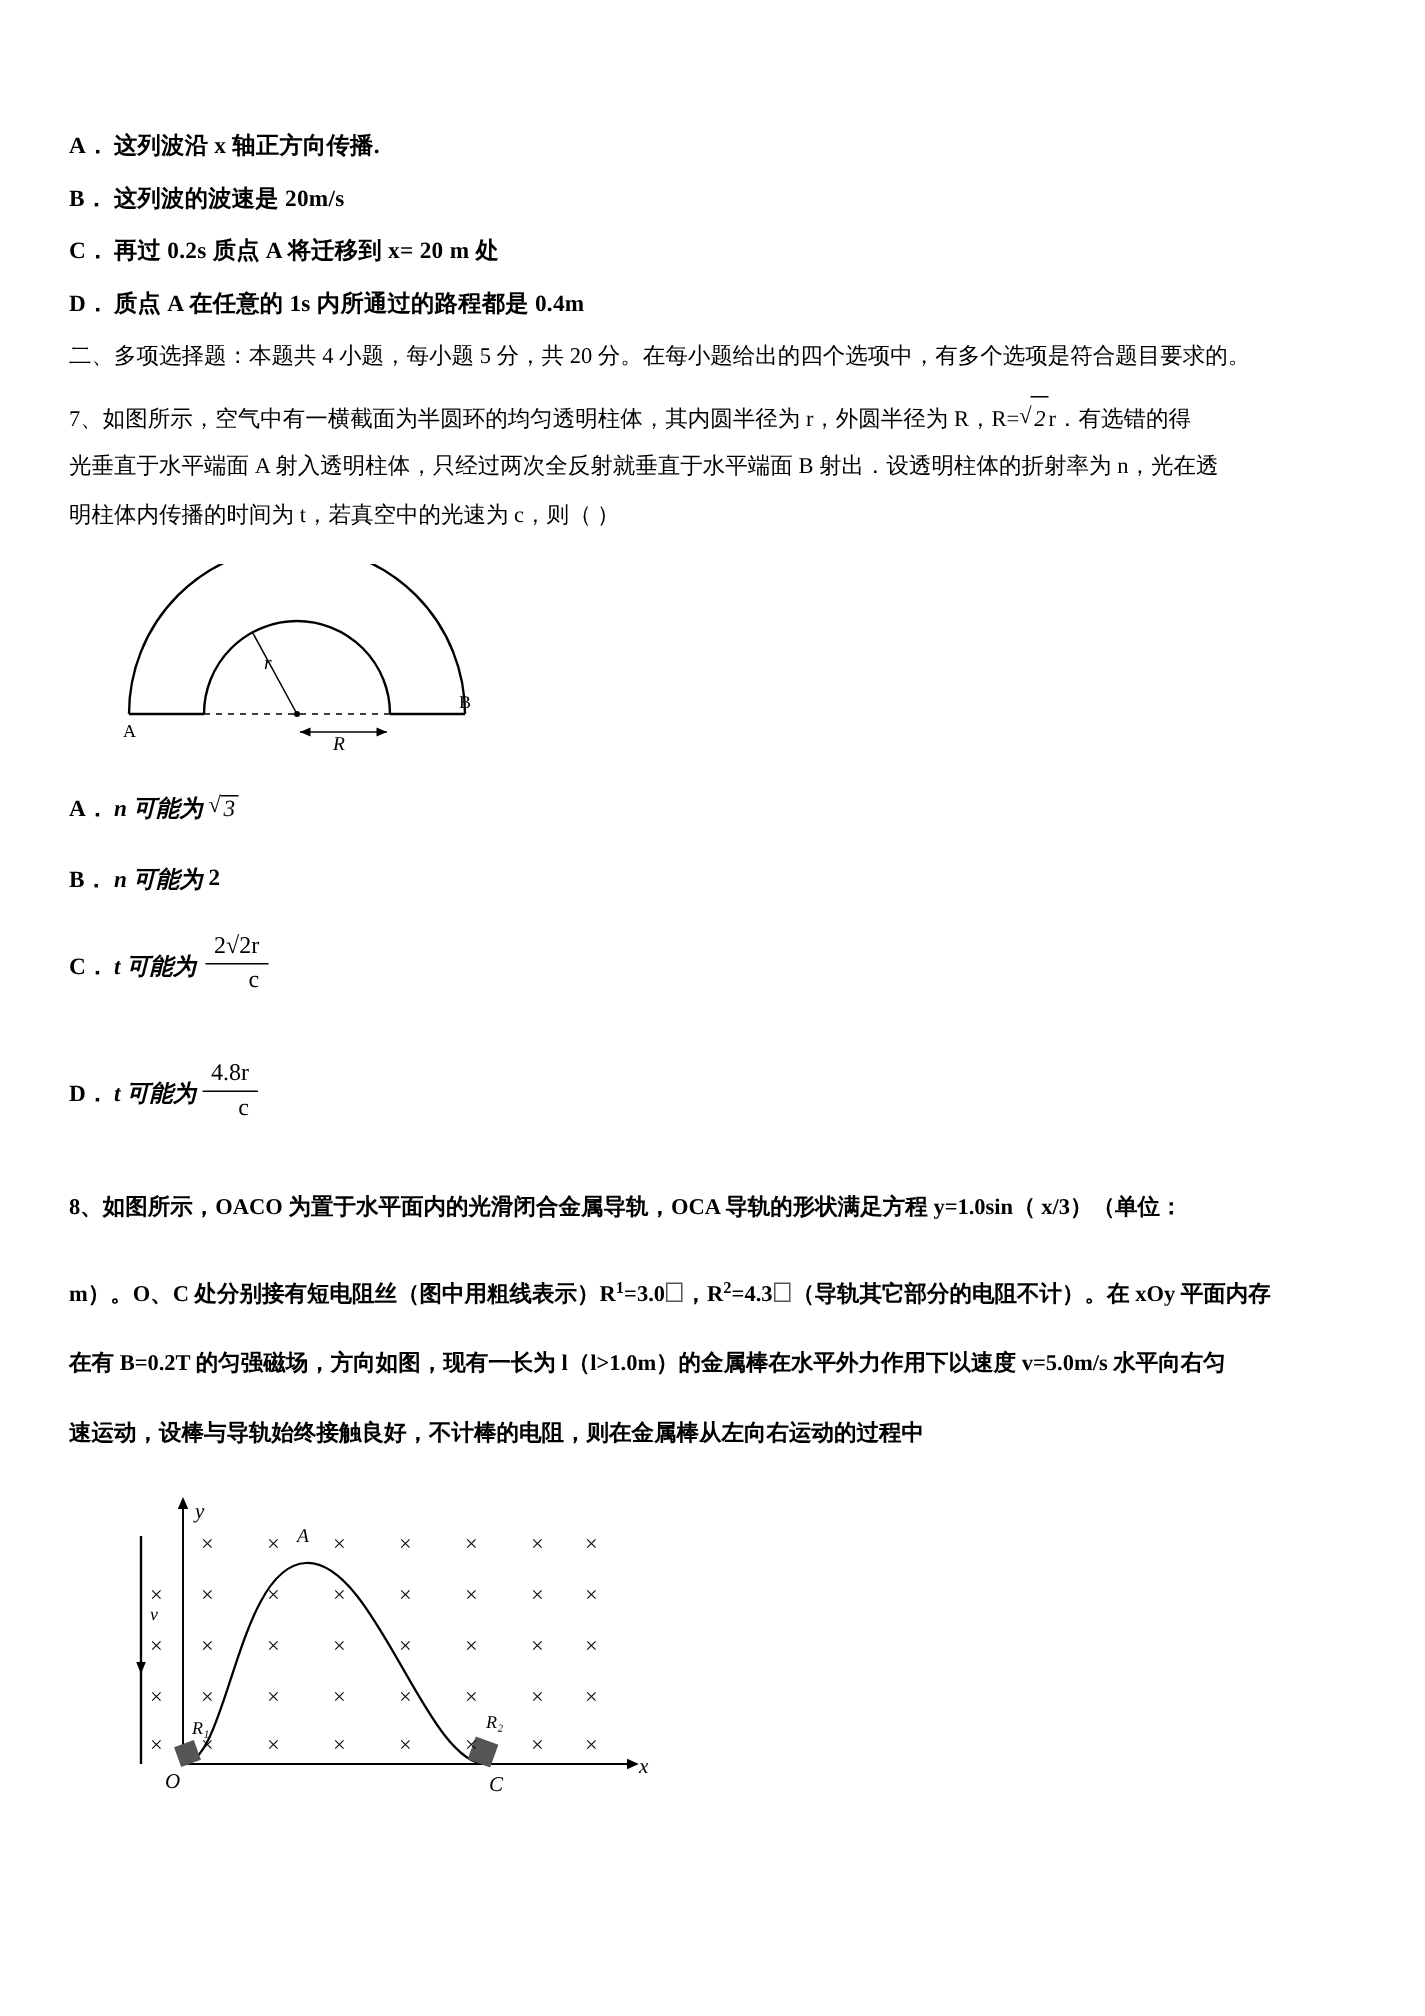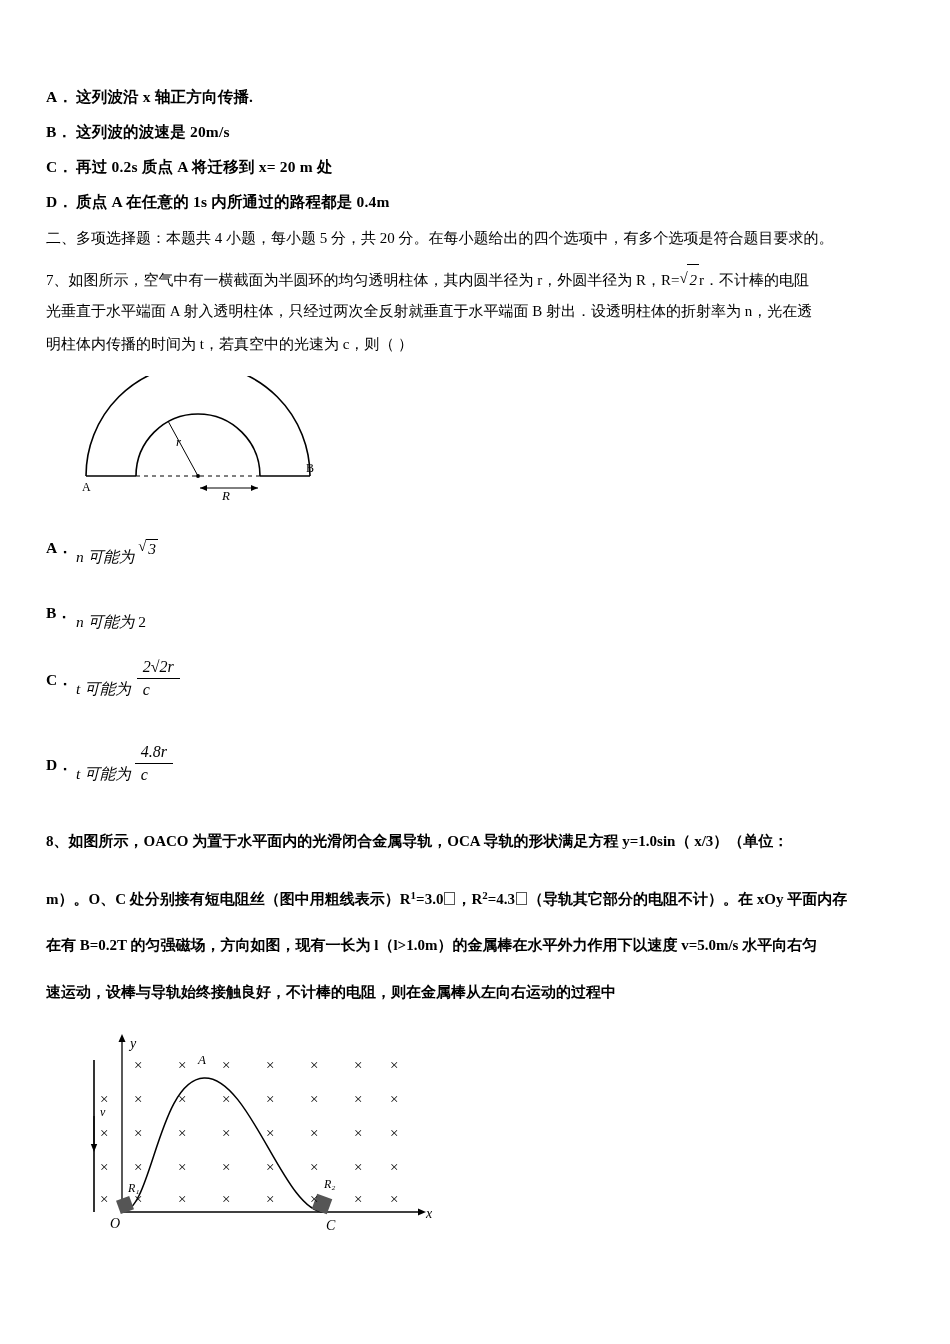--- a/index.html
+++ b/index.html
@@ -55,22 +55,21 @@
     margin-top: 14px;
   }
   .q-body-line {
     font-size: 15px;
     line-height: 2.15;
   }
   .bold { font-weight: bold; }
   .frac {
     display: inline-block;
     vertical-align: middle;
-    text-align: left;
-    font-style: italic;
+    text-align: right;
     line-height: 1.25;
     margin: 0 2px;
     position: relative;
     top: -2px;
   }
   .frac .num {
     display: block;
     padding: 0 6px 1px 6px;
     border-bottom: 1px solid #000;
     font-size: 16px;
@@ -132,22 +131,21 @@
     font-size: 15.5px;
     font-weight: bold;
     padding: 10px 0;
     display: flex;
     align-items: center;
   }
   .ans-row .lab {
     min-width: 30px;
   }
   .ans-row .txt {
-    font-weight: normal;
-    margin-top: 18px;
+    font-weight: bold;
   }
   .gap-sm { height: 6px; }
   .gap-md { height: 22px; }
 </style>
 </head>
 <body>
 
 <div class="page">
   <div class="content">
 
@@ -164,21 +162,21 @@
       <div class="opt-line">
         <span class="opt-label">D．</span><span>质点 A 在任意的 1s 内所通过的路程都是 0.4m</span>
       </div>
     </div>
 
     <div class="para">
       <div>二、多项选择题：本题共 4 小题，每小题 5 分，共 20 分。在每小题给出的四个选项中，有多个选项是符合题目要求的。</div>
     </div>
 
     <div class="q-head">
-      <span>7、如图所示，空气中有一横截面为半圆环的均匀透明柱体，其内圆半径为 r，外圆半径为 R，R=</span><span class="sqrt-wrap"><span class="rad">2</span></span><span>r．不计棒的电阻</span>
+      <span>7、如图所示，空气中有一横截面为半圆环的均匀透明柱体，其内圆半径为 r，外圆半径为 R，R=</span><span class="sqrt-wrap"><span class="rad">2</span></span><span>r．有选错的得</span>
     </div>
     <div class="q-body-line">光垂直于水平端面 A 射入透明柱体，只经过两次全反射就垂直于水平端面 B 射出．设透明柱体的折射率为 n，光在透</div>
     <div class="q-body-line">明柱体内传播的时间为 t，若真空中的光速为 c，则（ ）</div>
 
     <div class="fig1">
       <svg width="320" height="125" viewBox="0 0 320 125">
 
         <path d="M 10 100 A 112 112 0 0 1 234 100" fill="none" stroke="#000" stroke-width="1.6"></path>
 
         <path d="M 60 100 A 62 62 0 0 1 184 100" fill="none" stroke="#000" stroke-width="1.6"></path>

